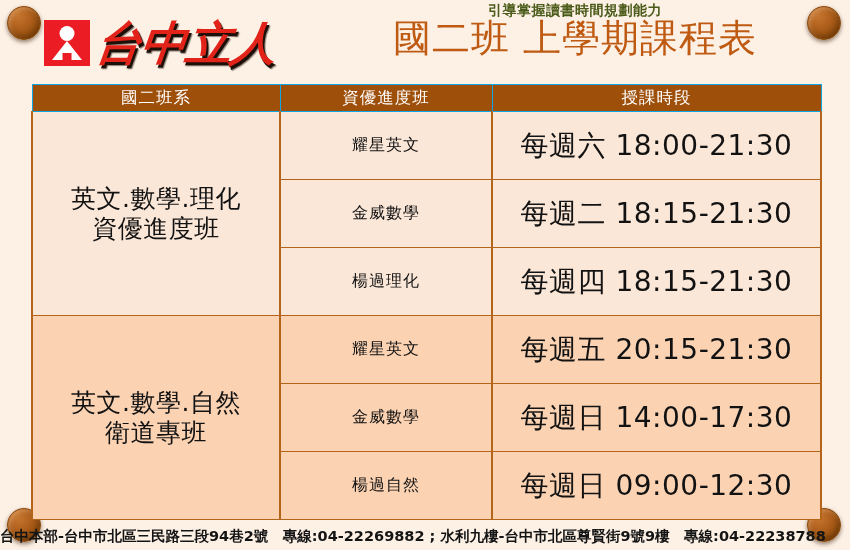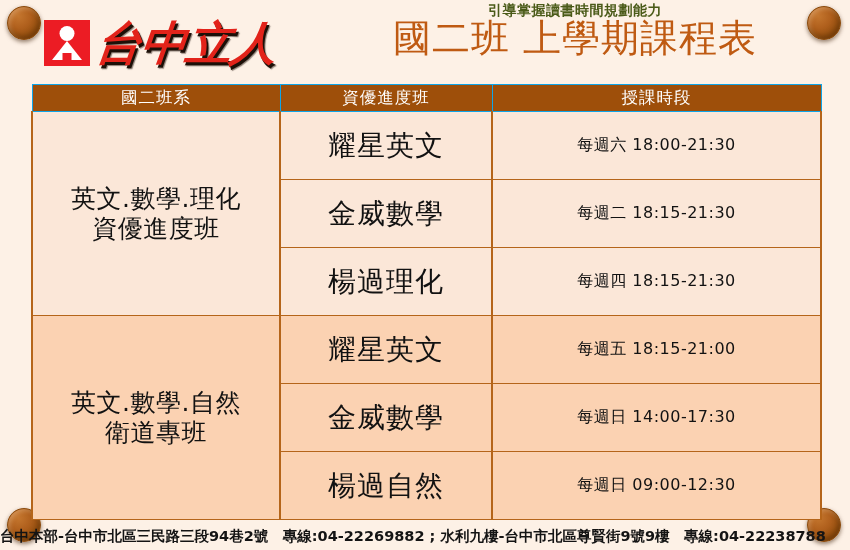--- a/index.html
+++ b/index.html
@@ -166,26 +166,26 @@
   tr.g1 td { background: #fbe7d8; }
   tr.g2 td { background: #fbd2b2; }
 
   td.grouplabel {
     font-size: 25px;
     line-height: 1.18;
     letter-spacing: .5px;
     padding: 12px 6px;
   }
   td.teacher {
-    font-size: 28px;
+    font-size: 16px;
     letter-spacing: 1px;
     height: 68px;
   }
   td.slot {
-    font-size: 16px;
+    font-size: 28px;
     letter-spacing: .5px;
   }
 
   
   tr.group-end td { border-bottom: 4px solid #a95c13; }
   tr.last-row td { border-bottom: 3px solid #b5651a; }
 
   
   #footer {
     position: absolute;
@@ -259,21 +259,21 @@
         <td class="teacher">楊過理化</td>
         <td class="slot">每週四 18:15-21:30</td>
       </tr>
 
       <tr class="g2">
         <td class="grouplabel" rowspan="3">
           <div>英文.數學.自然</div>
           <div>衛道專班</div>
         </td>
         <td class="teacher">耀星英文</td>
-        <td class="slot">每週五 18:15-21:00</td>
+        <td class="slot">每週五 20:15-21:30</td>
       </tr>
       <tr class="g2">
         <td class="teacher">金威數學</td>
         <td class="slot">每週日 14:00-17:30</td>
       </tr>
       <tr class="g2 last-row">
         <td class="teacher">楊過自然</td>
         <td class="slot">每週日 09:00-12:30</td>
       </tr>
     </tbody>

